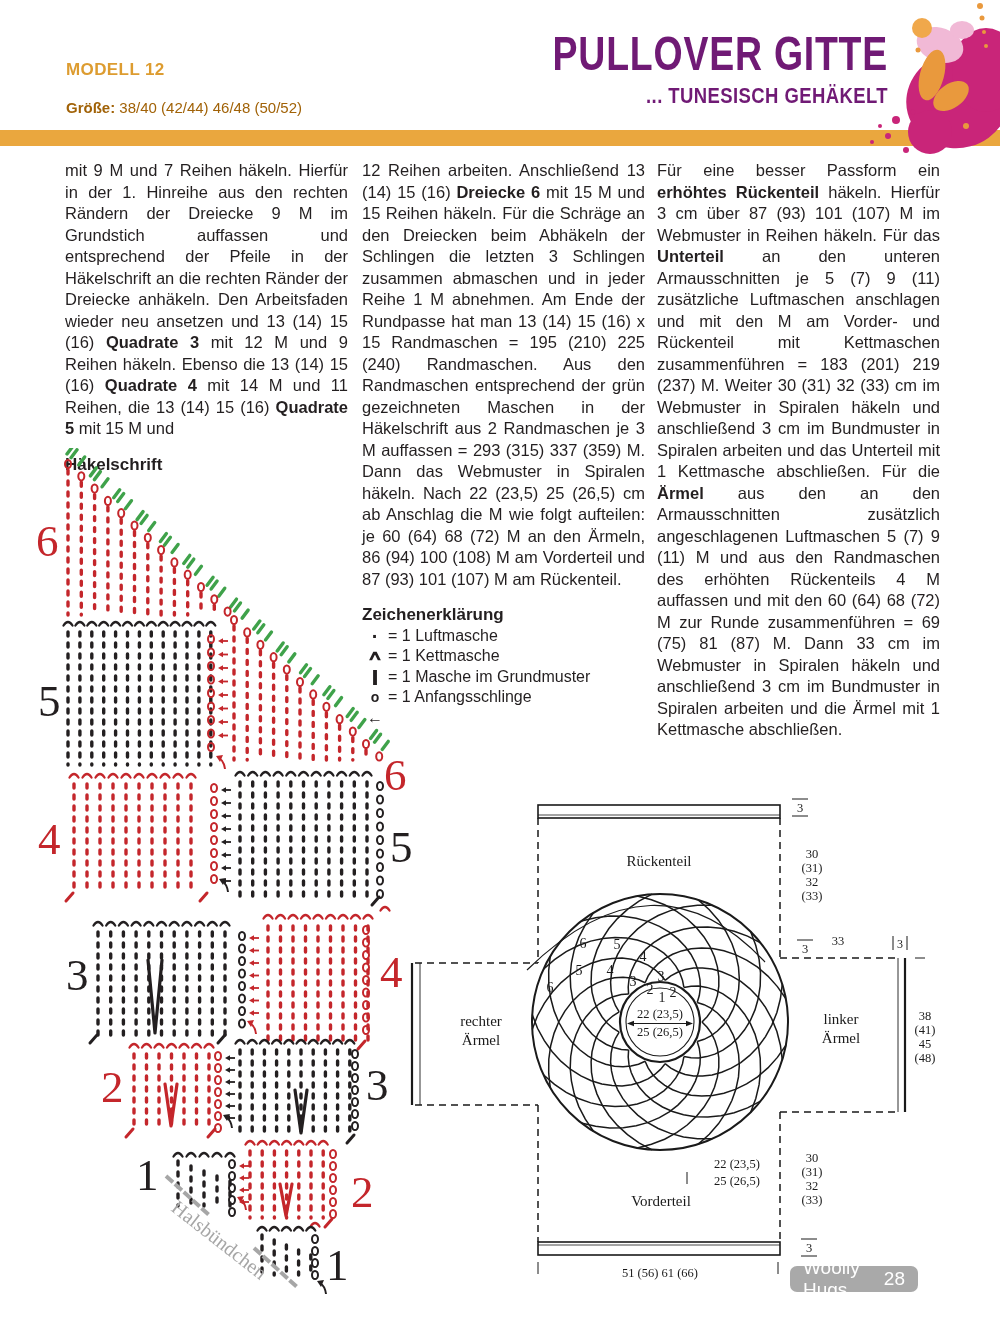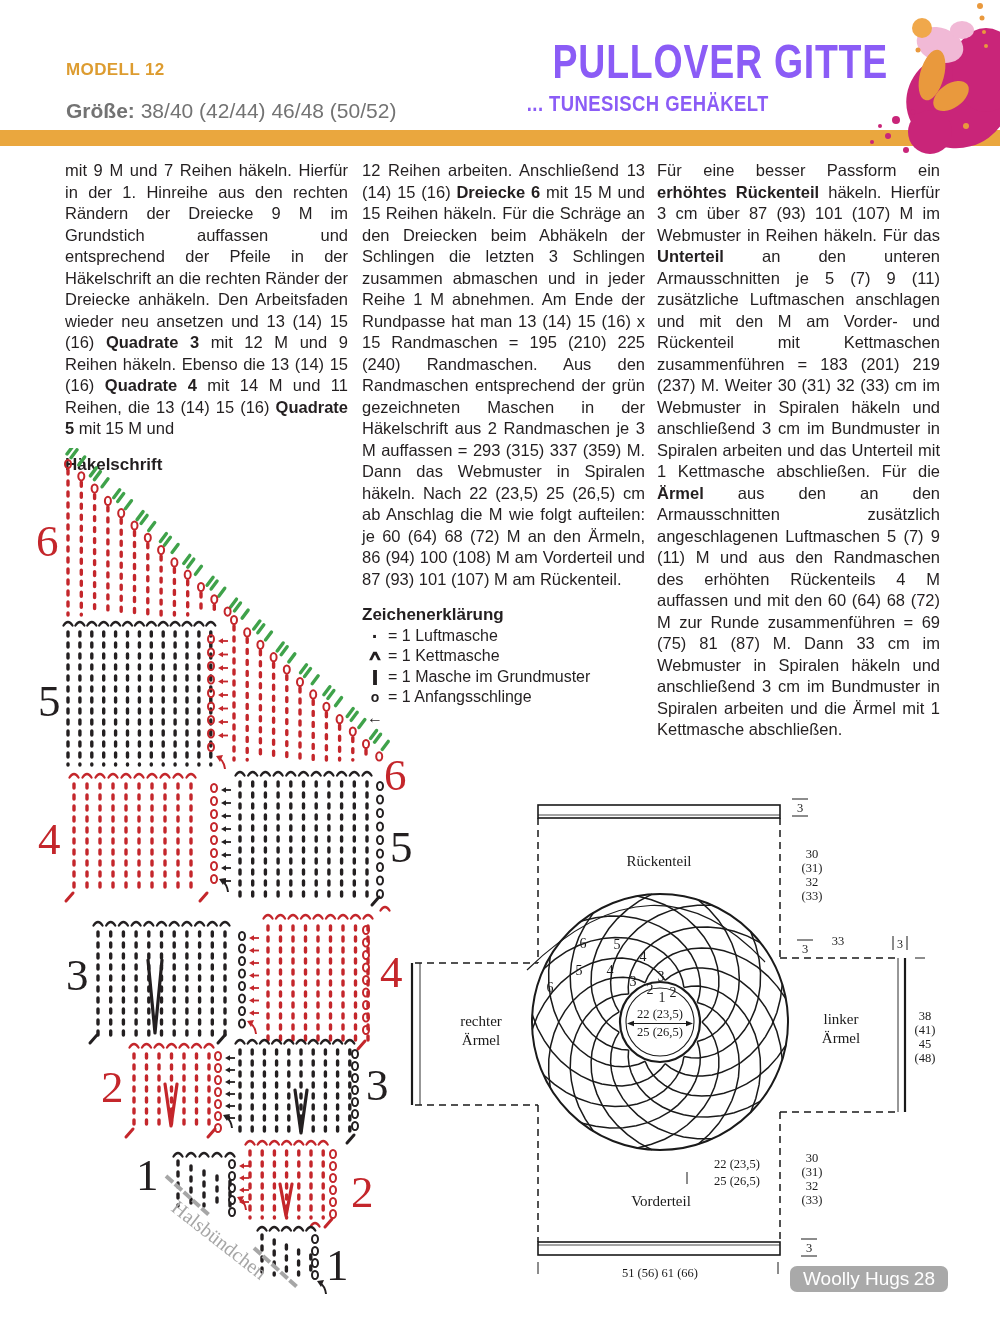--- a/index.html
+++ b/index.html
@@ -1,22 +1,22 @@
 <!DOCTYPE html>
 <html><head>
 <meta charset="utf-8">
 <style>
   html,body{margin:0;padding:0;background:#e8e8e8;}
   .page{position:relative;width:1000px;height:1333px;background:#ffffff;overflow:hidden;
         font-family:"Liberation Sans",sans-serif;color:#231f20;}
   
   .modell{position:absolute;left:66px;top:60px;font-size:17px;font-weight:bold;color:#dd9c30;letter-spacing:.4px;}
-  .groesse{position:absolute;left:66px;top:99px;font-size:21px;color:#737373;}
+  .groesse{position:absolute;left:66px;top:99px;font-size:15px;color:#a16207;}
   .groesse .lbl{font-weight:bold;}
-  .title-wrap{position:absolute;right:112px;top:38px;text-align:left;color:#8b5cf6;}
+  .title-wrap{position:absolute;right:112px;top:30px;text-align:right;color:#701a75;}
   .title{font-size:48px;font-weight:bold;line-height:1;letter-spacing:1px;
          transform:scaleX(.78);transform-origin:100% 50%;white-space:nowrap;}
   .subtitle{font-size:22px;font-weight:bold;margin-top:5px;letter-spacing:.5px;
          transform:scaleX(.84);transform-origin:100% 50%;white-space:nowrap;}
   .orange-bar{position:absolute;left:0;top:130px;width:1000px;height:16px;background:#eaa73e;}
   #splash{position:absolute;left:858px;top:0;}
   
   .col{position:absolute;top:160px;width:283px;text-align:justify;font-size:16.5px;line-height:21.5px;}
   #col1{left:65px;} #col2{left:362px;} #col3{left:657px;}
   .col p{margin:0;}
@@ -26,21 +26,21 @@
   .lg-sym{width:26px;flex:none;text-align:center;font-weight:bold;}
   .lg-sym.dot{font-size:20px;}
   .lg-sym.kett{display:inline-block;transform:scaleX(1.4) scaleY(.85);}
   .lg-sym.bar{display:inline-block;transform:scaleX(1.9);font-weight:900;}
   .lg-sym.ring{font-size:14px;font-weight:900;}
   .lg-text{white-space:pre-line;}
   
   #hs{position:absolute;left:28px;top:448px;}
   #schem{position:absolute;left:405px;top:790px;}
   
-  .page-badge{position:absolute;left:790px;top:1266px;width:158px;height:26px;background:#a9a9a9;
+  .page-badge{position:absolute;left:790px;top:1266px;width:128px;height:26px;background:#a9a9a9;
       border-radius:7px;color:#ffffff;display:flex;align-items:center;justify-content:space-between;
       padding:0 13px;font-size:19px;box-sizing:border-box;}
 </style>
 </head>
 <body>
 
 <div class="page">
 
   <div class="modell">MODELL 12</div>
   <div class="groesse">

